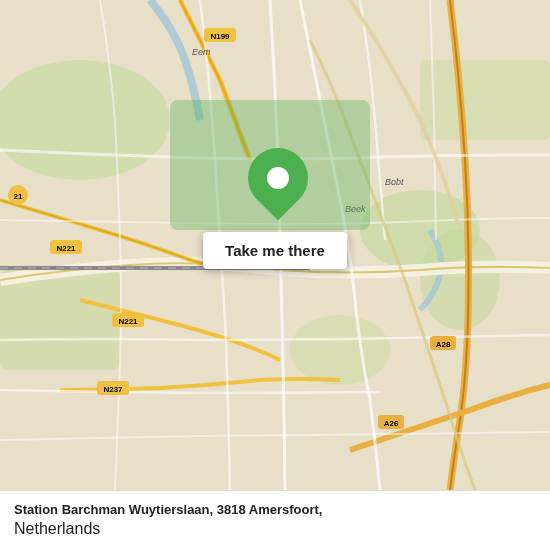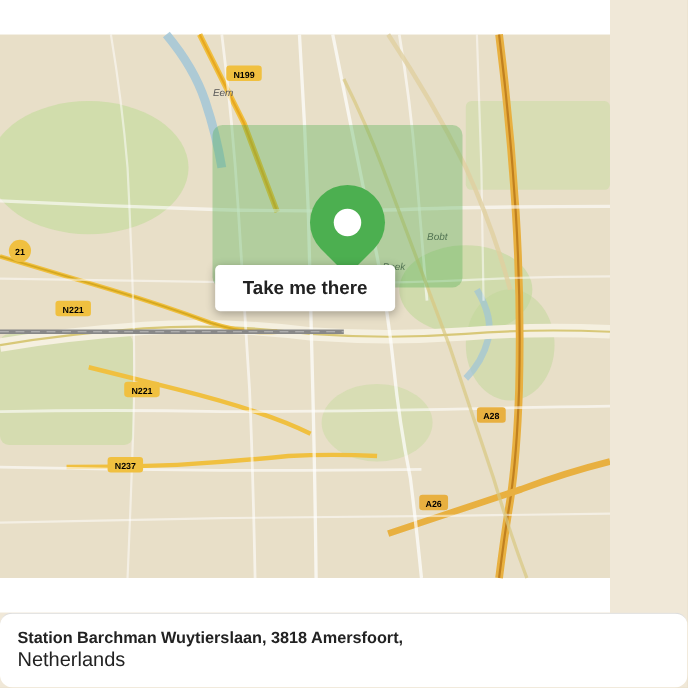--- a/index.html
+++ b/index.html
@@ -6,46 +6,45 @@
     body {
       width: 550px;
       height: 550px;
       overflow: hidden;
       font-family: Arial, sans-serif;
       position: relative;
       background: #f0e8d8;
     }
 
     #map-container {
-      width: 488px;
+      width: 550px;
       height: 490px;
       position: relative;
       overflow: hidden;
-      background: #ffffff;
+      background: #f97316;
     }
 
     
     .map-bg {
       width: 100%;
       height: 100%;
       position: absolute;
       top: 0; left: 0;
     }
 
     
     #info-bar {
       width: 550px;
       height: 60px;
       background: white;
       display: flex;
       align-items: center;
       justify-content: space-between;
       padding: 8px 14px;
       border-top: 1px solid #ddd;
-      border-radius: 10px;
     }
 
     #address-block {
       display: flex;
       flex-direction: column;
       justify-content: center;
     }
 
     #address-line1 {
       font-size: 13px;
@@ -90,21 +89,21 @@
       font-size: 9px;
       color: #444;
       background: rgba(255,255,255,0.7);
       padding: 1px 3px;
       border-radius: 2px;
     }
 
     
     #take-me-there-btn {
       position: absolute;
-      top: 212px;
+      top: 232px;
       left: 50%;
       transform: translateX(-50%);
       background: white;
       border: none;
       border-radius: 4px;
       padding: 10px 22px;
       font-size: 15px;
       font-weight: 600;
       color: #222;
       cursor: pointer;

